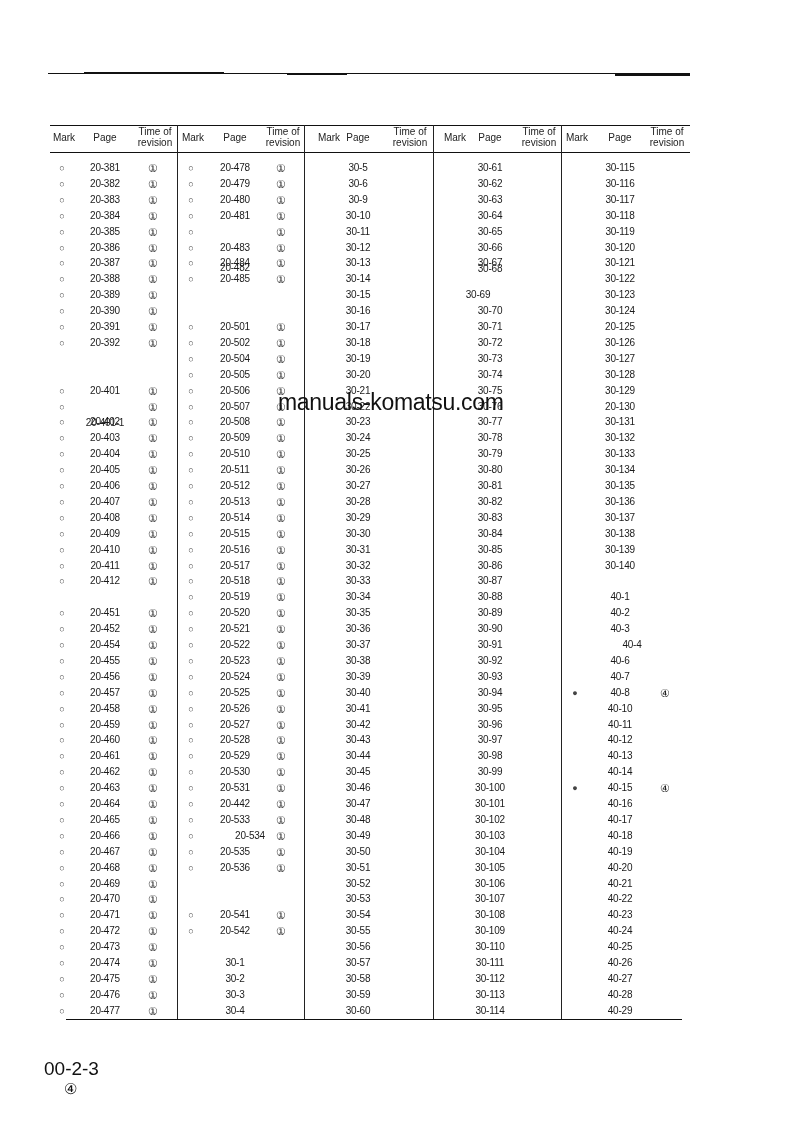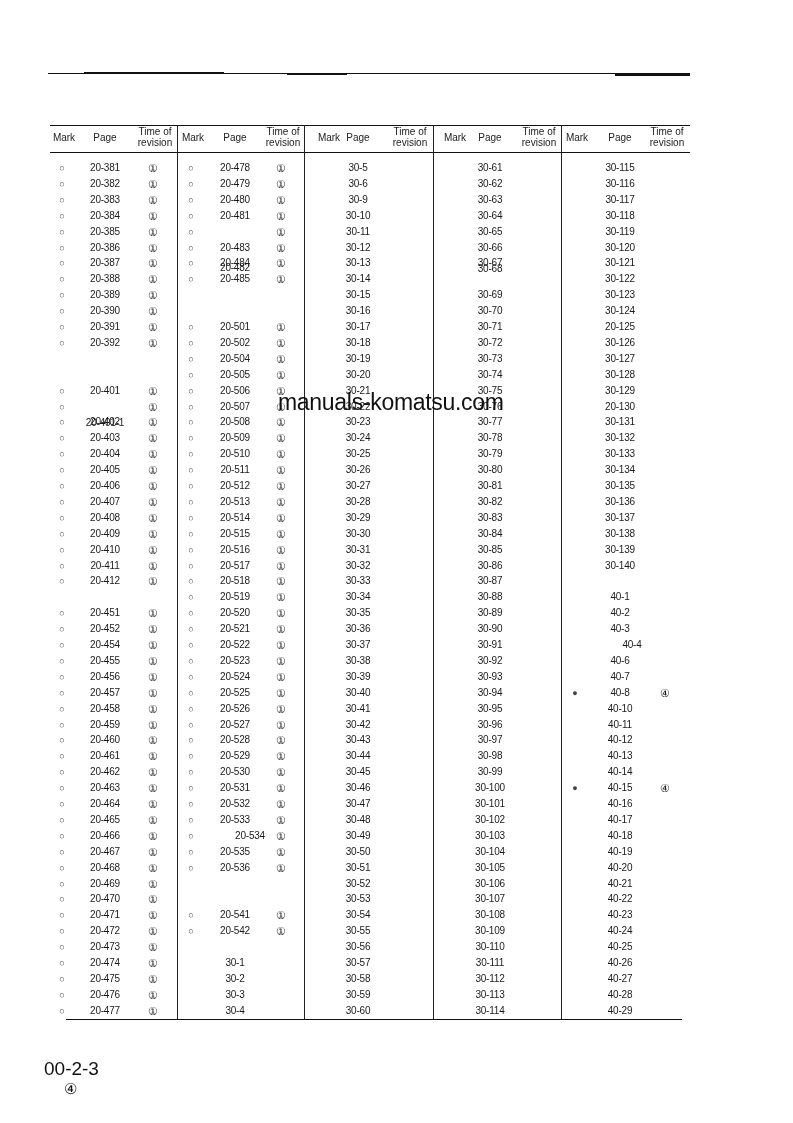--- a/index.html
+++ b/index.html
@@ -509,21 +509,21 @@
       <div class="cell page" style="left: 205px; top: 765.2px;">20-530</div>
       <div class="cell rev" style="left: 271px; top: 765.2px;">①</div>
     </div>
     <div>
       <div class="cell mark" style="left: 181px; top: 781.1px;">○</div>
       <div class="cell page" style="left: 205px; top: 781.1px;">20-531</div>
       <div class="cell rev" style="left: 271px; top: 781.1px;">①</div>
     </div>
     <div>
       <div class="cell mark" style="left: 181px; top: 797px;">○</div>
-      <div class="cell page" style="left: 205px; top: 797px;">20-532</div>
+      <div class="cell page" style="left: 205px; top: 797px;">20-442</div>
       <div class="cell rev" style="left: 271px; top: 797px;">①</div>
     </div>
     <div>
       <div class="cell mark" style="left: 181px; top: 812.9px;">○</div>
       <div class="cell page" style="left: 205px; top: 812.9px;">20-533</div>
       <div class="cell rev" style="left: 271px; top: 812.9px;">①</div>
     </div>
     <div>
       <div class="cell mark" style="left: 181px; top: 828.8px;">○</div>
       <div class="cell page" style="left: 205px; top: 828.8px; text-align: right;">20-534</div>
@@ -903,21 +903,21 @@
       <div class="cell page" style="left: 460px; top: 256.4px;">30-67</div>
       <div class="cell rev" style="left: 527px; top: 256.4px;"></div>
     </div>
     <div>
       <div class="cell mark" style="left: 443px; top: 272.3px;"></div>
       <div class="cell page" style="left: 460px; top: 262px;">30-68</div>
       <div class="cell rev" style="left: 527px; top: 272.3px;"></div>
     </div>
     <div>
       <div class="cell mark" style="left: 443px; top: 288.2px;"></div>
-      <div class="cell page" style="left: 460px; top: 288.2px;">30-69</div>
+      <div class="cell page" style="left: 448px; top: 288.2px;">30-69</div>
       <div class="cell rev" style="left: 527px; top: 288.2px;"></div>
     </div>
     <div>
       <div class="cell mark" style="left: 443px; top: 304.1px;"></div>
       <div class="cell page" style="left: 460px; top: 304.1px;">30-70</div>
       <div class="cell rev" style="left: 527px; top: 304.1px;"></div>
     </div>
     <div>
       <div class="cell mark" style="left: 443px; top: 320px;"></div>
       <div class="cell page" style="left: 460px; top: 320px;">30-71</div>

